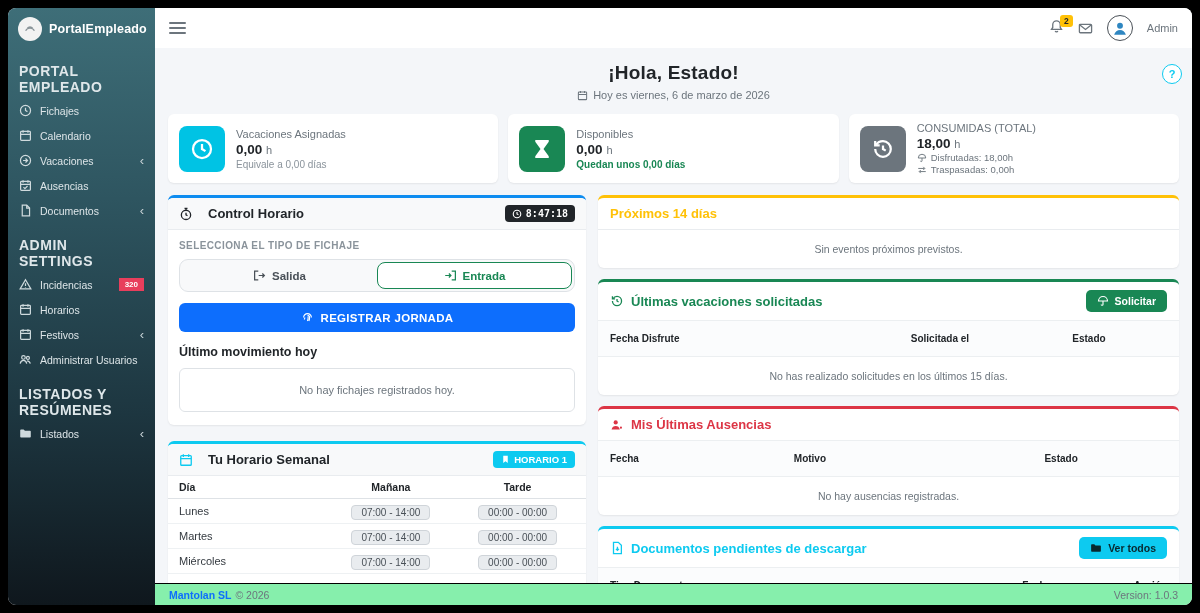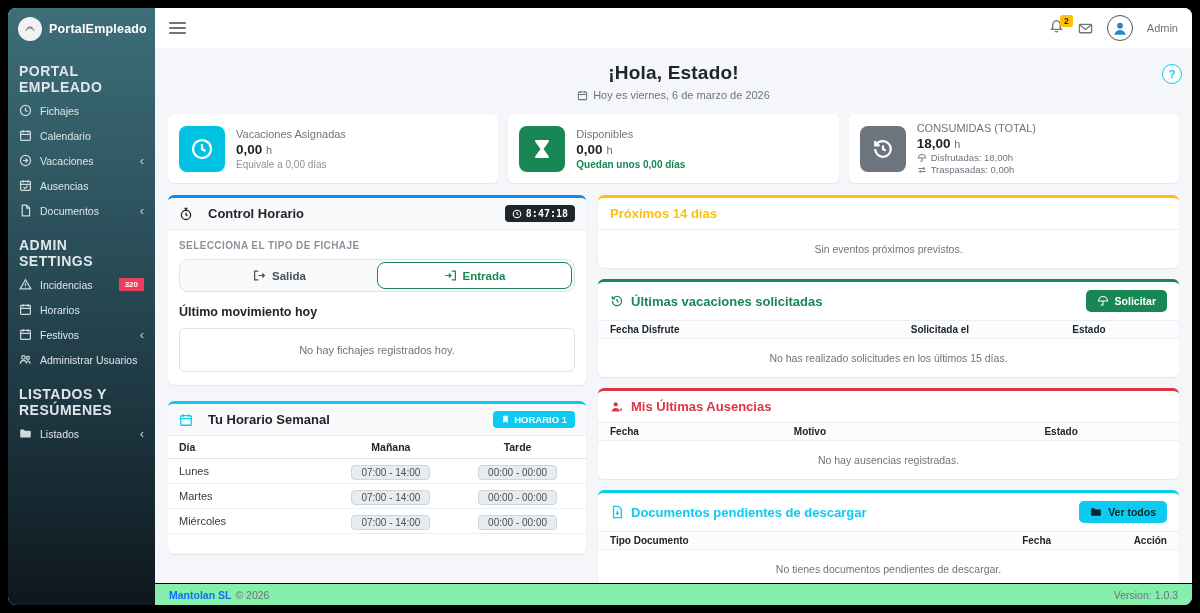--- a/index.html
+++ b/index.html
@@ -100,21 +100,21 @@
   .pt-yellow { border-top:3px solid #ffc107; } .pt-green { border-top:3px solid #198754; }
   .pt-red { border-top:3px solid #dc3545; } .pt-cyan { border-top:3px solid #0dcaf0; }
   .panel-head { display:flex; align-items:center; gap:7px; padding:8px 12px; font-size:13px; font-weight:bold; }
   .panel-head svg { width:14px; height:14px; }
   .ph-yellow { color:#ffc107; border-bottom:1px solid #e9ecef; }
   .ph-green { color:#198754; } .ph-red { color:#dc3545; } .ph-cyan { color:#0dcaf0; }
   .panel-btn { margin-left:auto; border:none; border-radius:5px; font-size:10.5px; font-weight:bold; padding:5px 11px; display:flex; align-items:center; gap:6px; cursor:pointer; font-family:inherit; }
   .btn-green { background:#198754; color:#fff; }
   .btn-cyan { background:#0dcaf0; color:#08282e; }
   .panel-btn svg { width:12px; height:12px; }
-  .thead { display:grid; padding:3px 12px; background:#fbfcfd; border-top:1px solid #eceff1; border-bottom:1px solid #eceff1; font-size:10px; font-weight:bold; color:#212529; }
+  .thead { display:grid; padding:12px 12px; background:#fbfcfd; border-top:1px solid #eceff1; border-bottom:1px solid #eceff1; font-size:10px; font-weight:bold; color:#212529; }
   .th-vac { grid-template-columns:54% 29% 17%; }
   .th-abs { grid-template-columns:33% 45% 22%; }
   .th-doc { grid-template-columns:74% 16% 10%; }
   .th-right { text-align:right; }
   .panel-empty { padding:13px 10px; text-align:center; font-size:10.5px; color:#6c757d; }
 
   
   .footer { height:22px; background:#86efac; border-top:1px solid #000000; display:flex; align-items:center; padding:0 14px; font-size:10.5px; color:#6c757d; flex-shrink:0; }
   .footer .company { color:#0d6efd; font-weight:bold; margin-right:4px; cursor:pointer; }
   .footer .version { margin-left:auto; }
@@ -372,20 +372,26 @@
                   <span>Salida</span>
                 </div>
                 <div class="segment active">
                   <svg viewBox="0 0 16 16" fill="none" stroke="currentColor" stroke-width="1.5">
                         <path d="M9.5 2.5H14v11H9.5"></path>
                         <path d="M1.5 8h7M6 5.5L8.5 8 6 10.5"></path>
                       </svg>
                   <span>Entrada</span>
                 </div>
               </div>
+              <button class="register-btn">
+                <svg viewBox="0 0 16 16" fill="none" stroke="#fff" stroke-width="1.4">
+                      <path d="M8 3.2a4.8 4.8 0 014.8 4.8M8 5.4a2.6 2.6 0 012.6 2.6c0 1.6-.3 3-1 4.2M8 7.6c.5 0 .8.4.8.8 0 1.5-.3 2.8-.9 4M3.2 8A4.8 4.8 0 018 3.2M3.9 10.5c.5-.7.8-1.6.8-2.5"></path>
+                    </svg>
+                <span>REGISTRAR JORNADA</span>
+              </button>
               <div class="last-move-title">Último movimiento hoy</div>
               <div class="empty-box">No hay fichajes registrados hoy.</div>
             </div>
           </div>
 
           <div class="card card-top-cyan schedule-card">
             <div class="card-head">
               <svg class="head-ico cyan-ico" viewBox="0 0 16 16" fill="none" stroke="currentColor" stroke-width="1.5">
                     <rect x="2" y="3" width="12" height="11" rx="1"></rect>
                     <path d="M2 6.5h12M5 1.5v3M11 1.5v3"></path>

